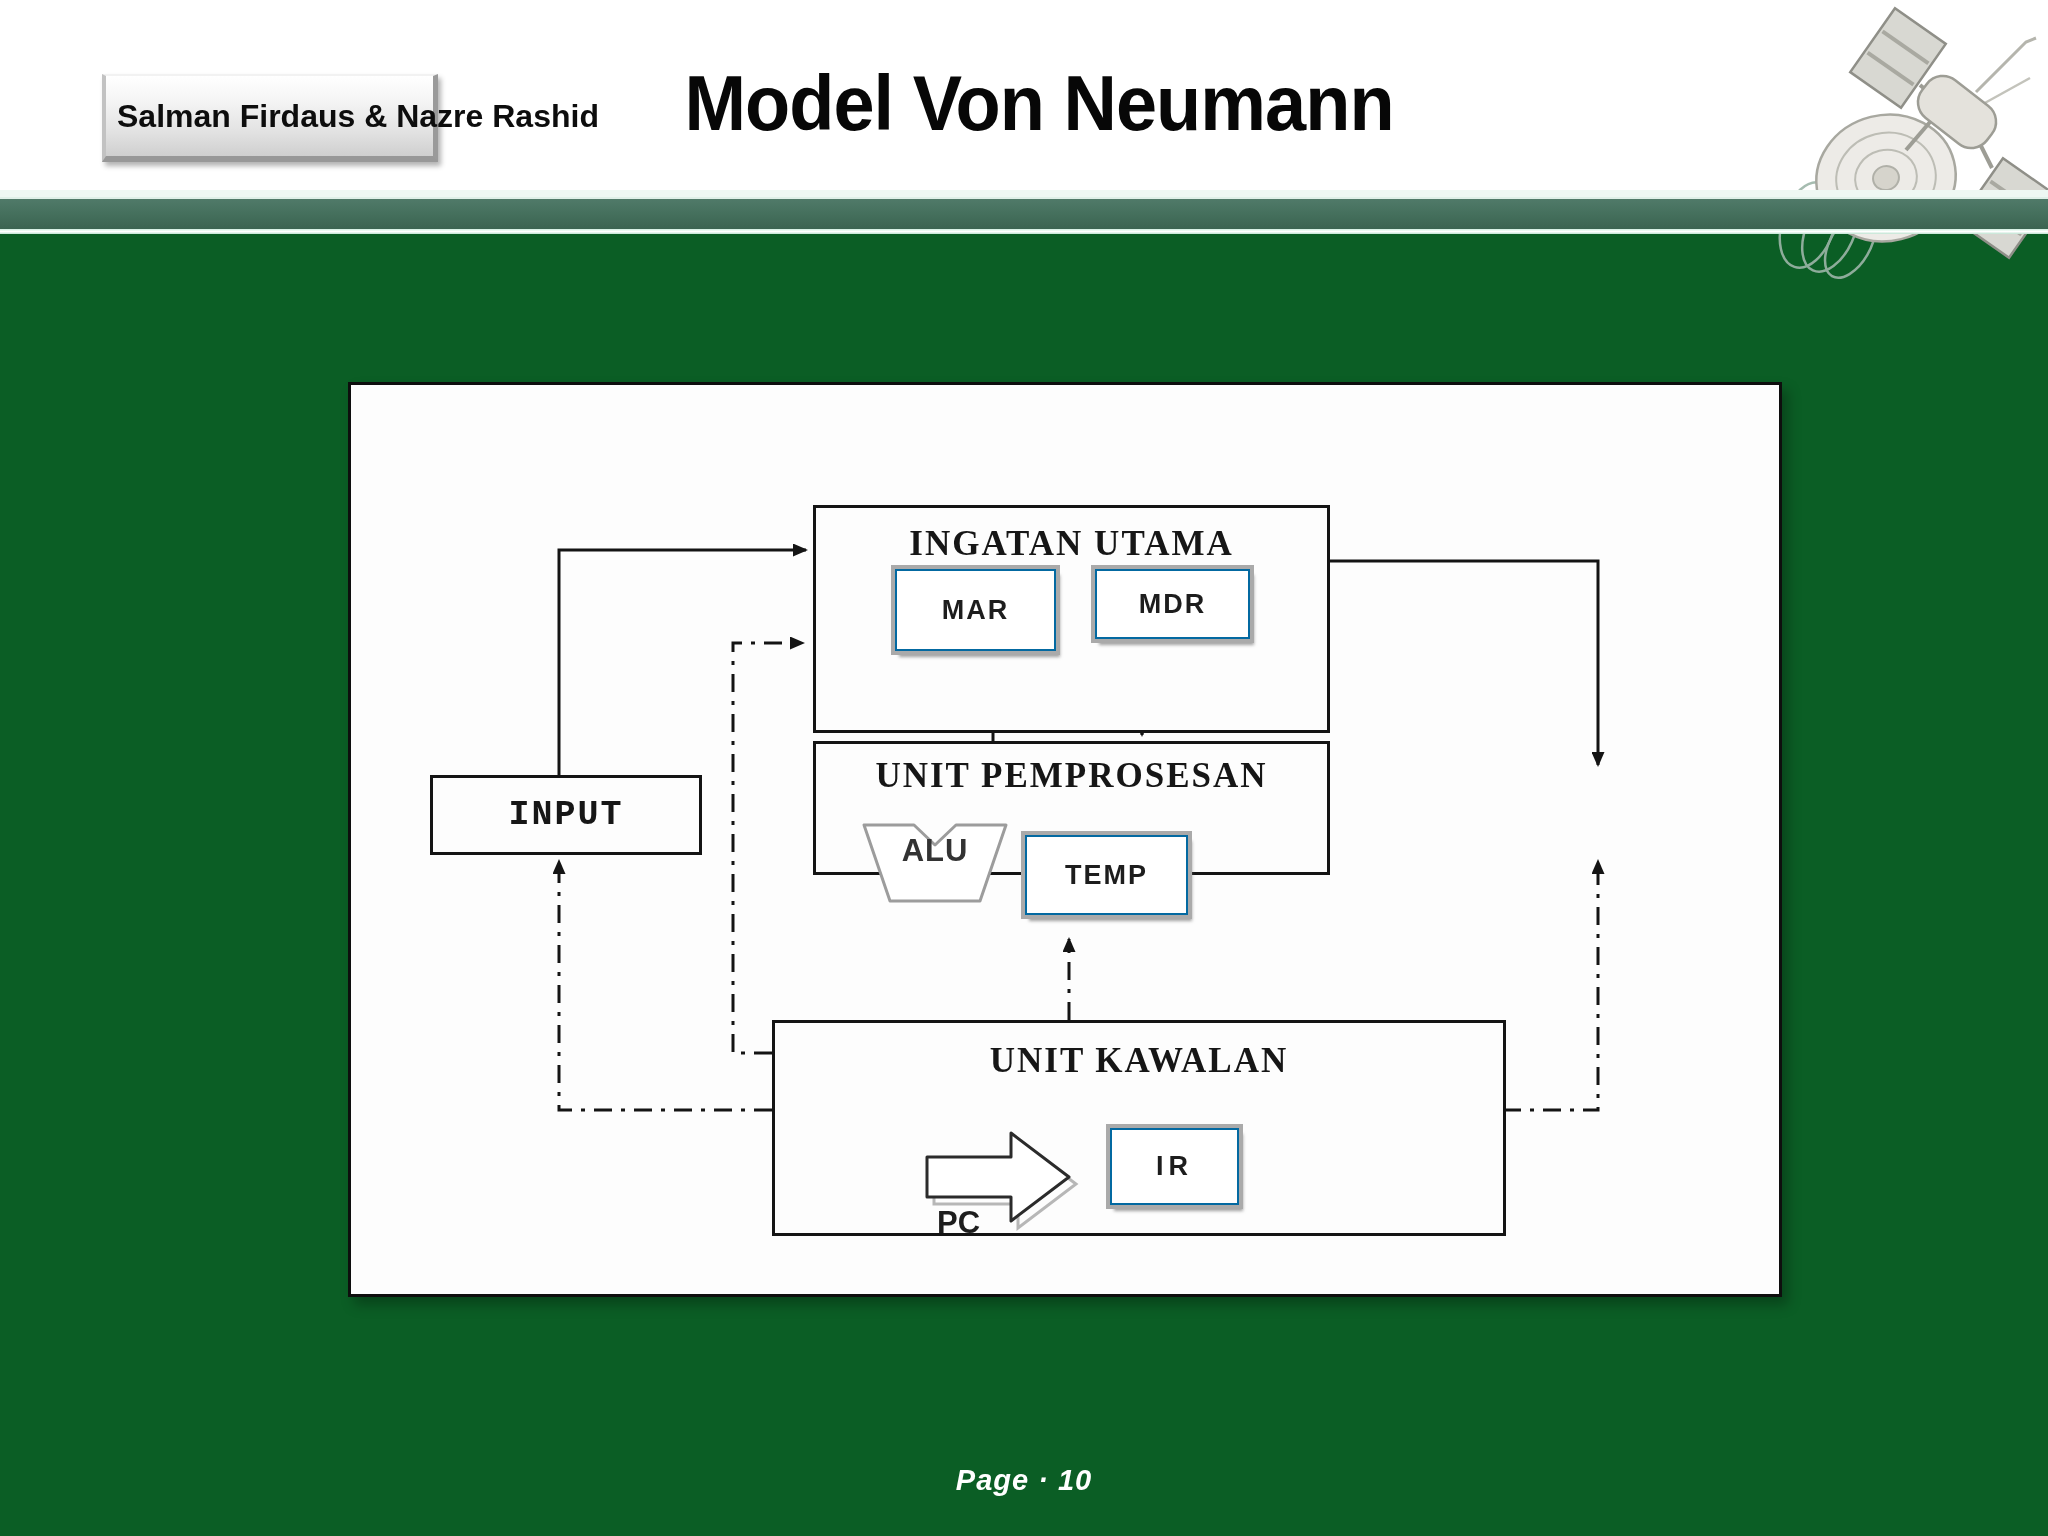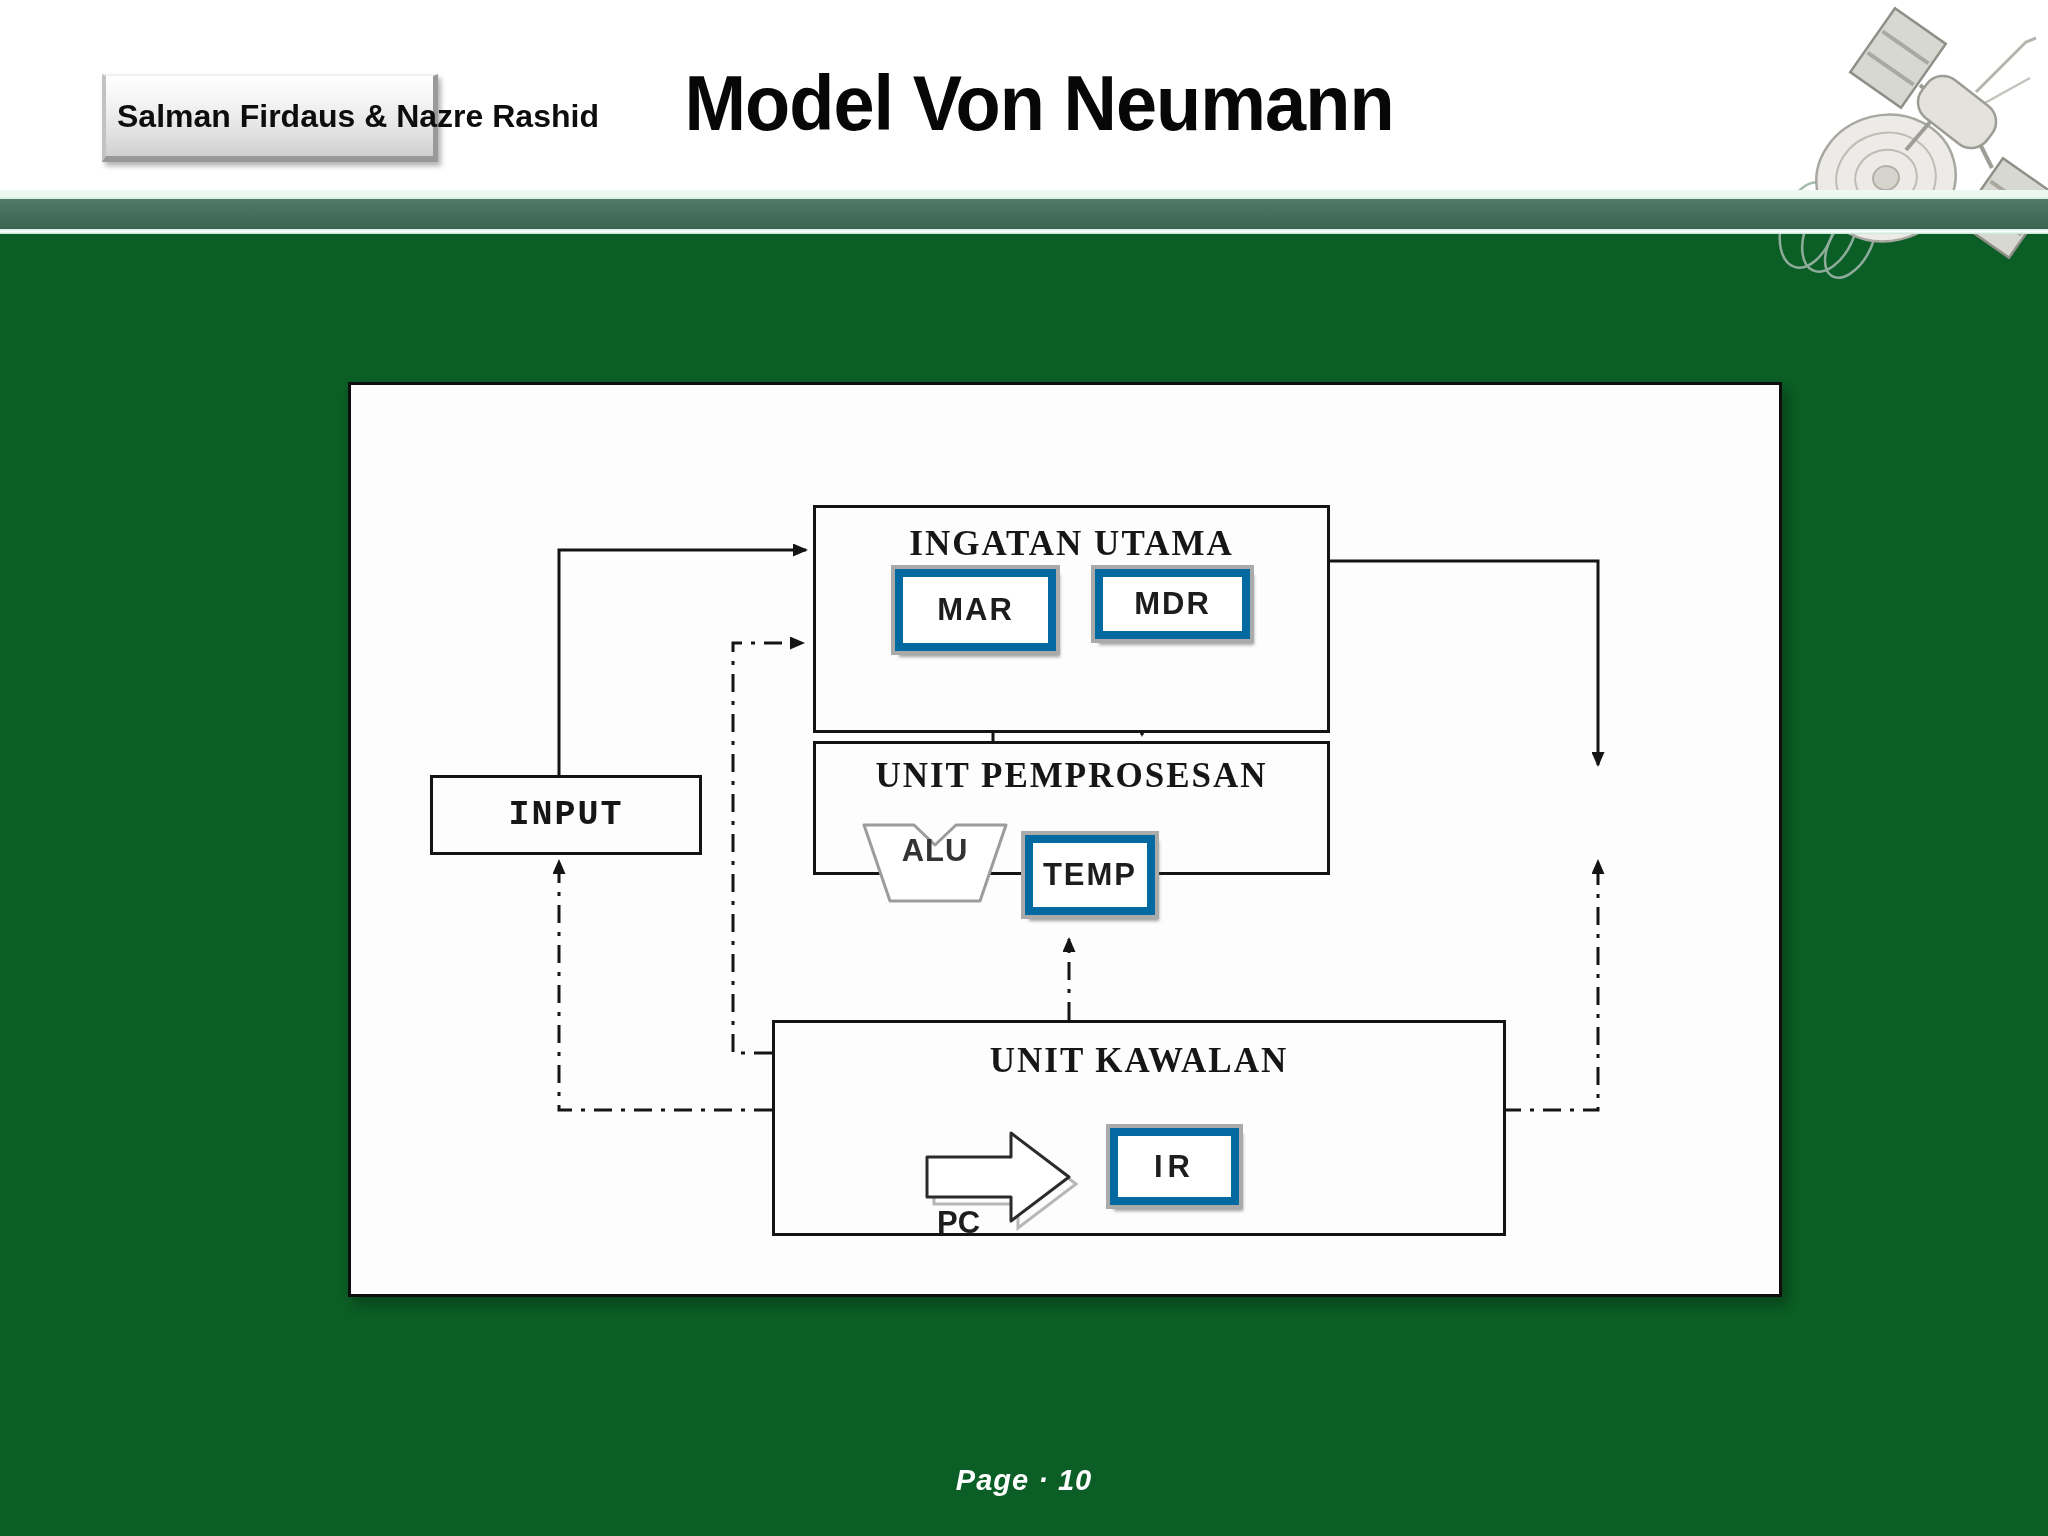--- a/index.html
+++ b/index.html
@@ -55,28 +55,28 @@
   .box-ingatan {left:462px;top:80px;width:517px;height:228px;margin-top:40px;}
   .box-pemprosesan{left:462px;top:356px;width:517px;height:134px;}
   .box-kawalan{left:421px;top:635px;width:734px;height:216px;}
   .box-input {left:72px;top:390px;width:272px;height:80px;}
   .box-output{left:1104px;top:386px;width:275px;height:84px;}
   .box-ingatan .blabel{top:16px;}
   .box-pemprosesan .blabel{top:12px;}
   .box-kawalan .blabel{top:18px;}
   
   .reg-box{
-    position:absolute;background:#ffffff;border:8px solid #0369a1;box-sizing:border-box;
+    position:absolute;background:#ffffff;border:2px solid #0369a1;box-sizing:border-box;
     box-shadow:0 0 0 4px #aaaaaa, 4px 6px 3px rgba(110,110,110,.65);
     display:flex;align-items:center;justify-content:center;
-    font-size:31px;font-weight:bold;color:#1d1d1d;letter-spacing:2px;
+    font-size:27px;font-weight:bold;color:#1d1d1d;letter-spacing:2px;
   }
   .reg-mar {left:544px;top:184px;width:161px;height:82px;}
   .reg-mdr {left:744px;top:184px;width:155px;height:70px;}
-  .reg-temp{left:674px;top:450px;width:130px;height:80px;}
+  .reg-temp{left:674px;top:450px;width:163px;height:80px;}
   .reg-ir  {left:759px;top:743px;width:129px;height:77px;letter-spacing:5px;}
   .alu-wrap{position:absolute;left:505px;top:432px;width:158px;height:92px;}
   .alu-text{position:absolute;left:0;top:16px;width:158px;text-align:center;
     font-size:31px;font-weight:bold;color:#333;letter-spacing:1px;}
   .pc-wrap{position:absolute;left:572px;top:742px;width:156px;height:104px;}
   .pc-text{position:absolute;left:14px;top:34px;width:84px;text-align:left;
     font-size:31px;font-weight:bold;color:#1d1d1d;margin-top:44px;}
   
   .footer{
     position:absolute;left:0;top:1464px;width:2048px;text-align:center;

